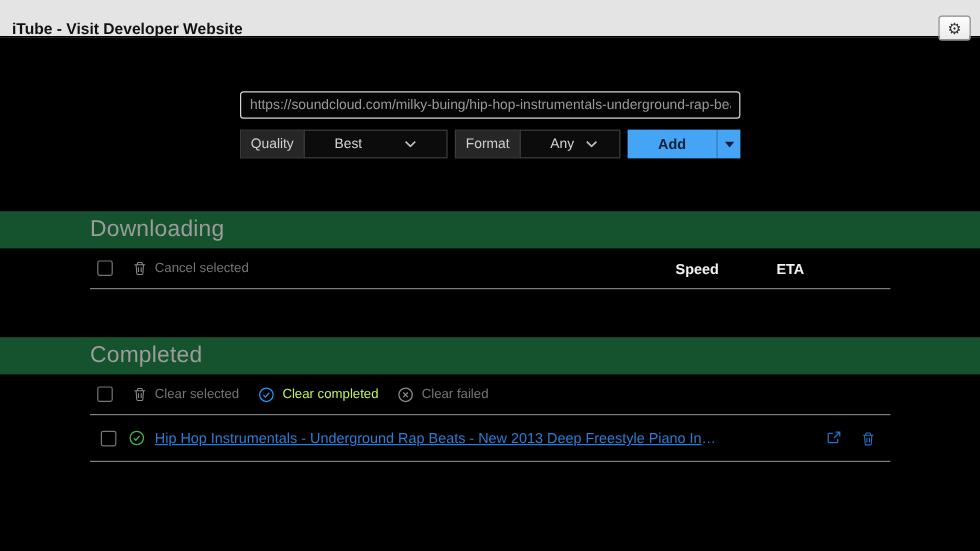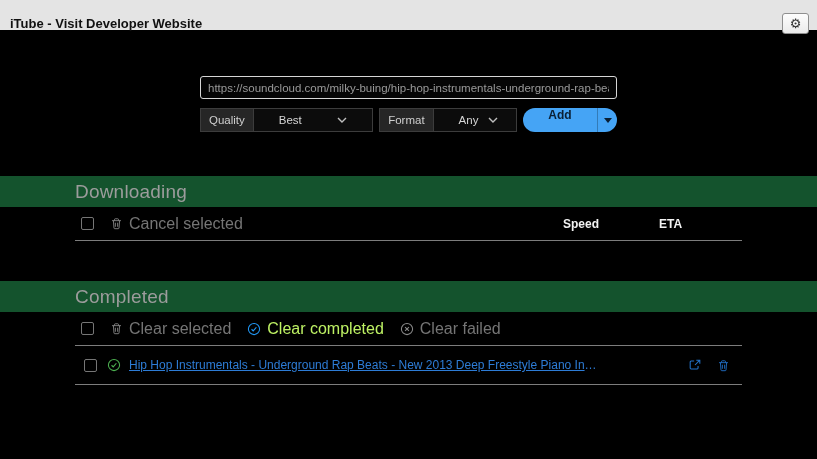--- a/index.html
+++ b/index.html
@@ -62,22 +62,22 @@
     color:#d6d6d6; font-size:11.5px;
     padding:0 25px; cursor:pointer;
   }
   .select-box .sel-val { flex:1; }
   .quality-group .select-box { width:118px; }
   .format-group .select-box { width:82px; }
   .chev { margin-left:auto; padding-left:10px; display:flex; align-items:center; }
 
   .add-split {
     width:94px; height:24px;
-    background:#45a4f5; border:none; border-radius:12px;
-    display:flex; align-items:flex-start;
+    background:#45a4f5; border:none; border-radius:0;
+    display:flex; align-items:center;
     cursor:pointer; padding:0;
     font-family:"Liberation Sans", sans-serif;
   }
   .add-main {
     flex:1; text-align:center;
     font-size:12px; font-weight:600; color:#0a1f33;
   }
   .add-caret {
     width:20px; height:100%;
     display:flex; align-items:center; justify-content:center;
@@ -103,31 +103,31 @@
     position:relative; padding-left:6px;
   }
   .checkbox {
     width:13px; height:13px;
     border:1px solid #767676; border-radius:2px;
     background:transparent; cursor:pointer;
     flex:0 0 auto;
   }
   .tool-item {
     display:flex; align-items:center; gap:6px;
-    font-size:16px; cursor:pointer; margin-left:16px;justify-content:center;
+    font-size:11px; cursor:pointer; margin-left:16px;justify-content:center;
   }
   .tool-item.dim { color:#757575; }
   .tool-item.dim svg { color:#8a8a8a; }
   .tool-item.accent { color:#bef264; }
   .tool-item.accent svg { color:#2196f3; }
   .col-header {
     position:absolute; font-size:12px; font-weight:700; color:#f2f2f2;
   }
   .col-speed { left:488px; }
-  .col-eta { left:584px; }
+  .col-eta { left:572px; }
   .divider { height:1px; background:#7d7d7d; }
 
   
   .item-row {
     height:38px; display:flex; align-items:center;
     padding:0 12px 0 9px;
   }
   .item-status { margin-left:10px; color:#4caf50; display:flex; align-items:center; }
   .item-link {
     margin-left:8px; font-size:12px; color:#2d7cd6;

